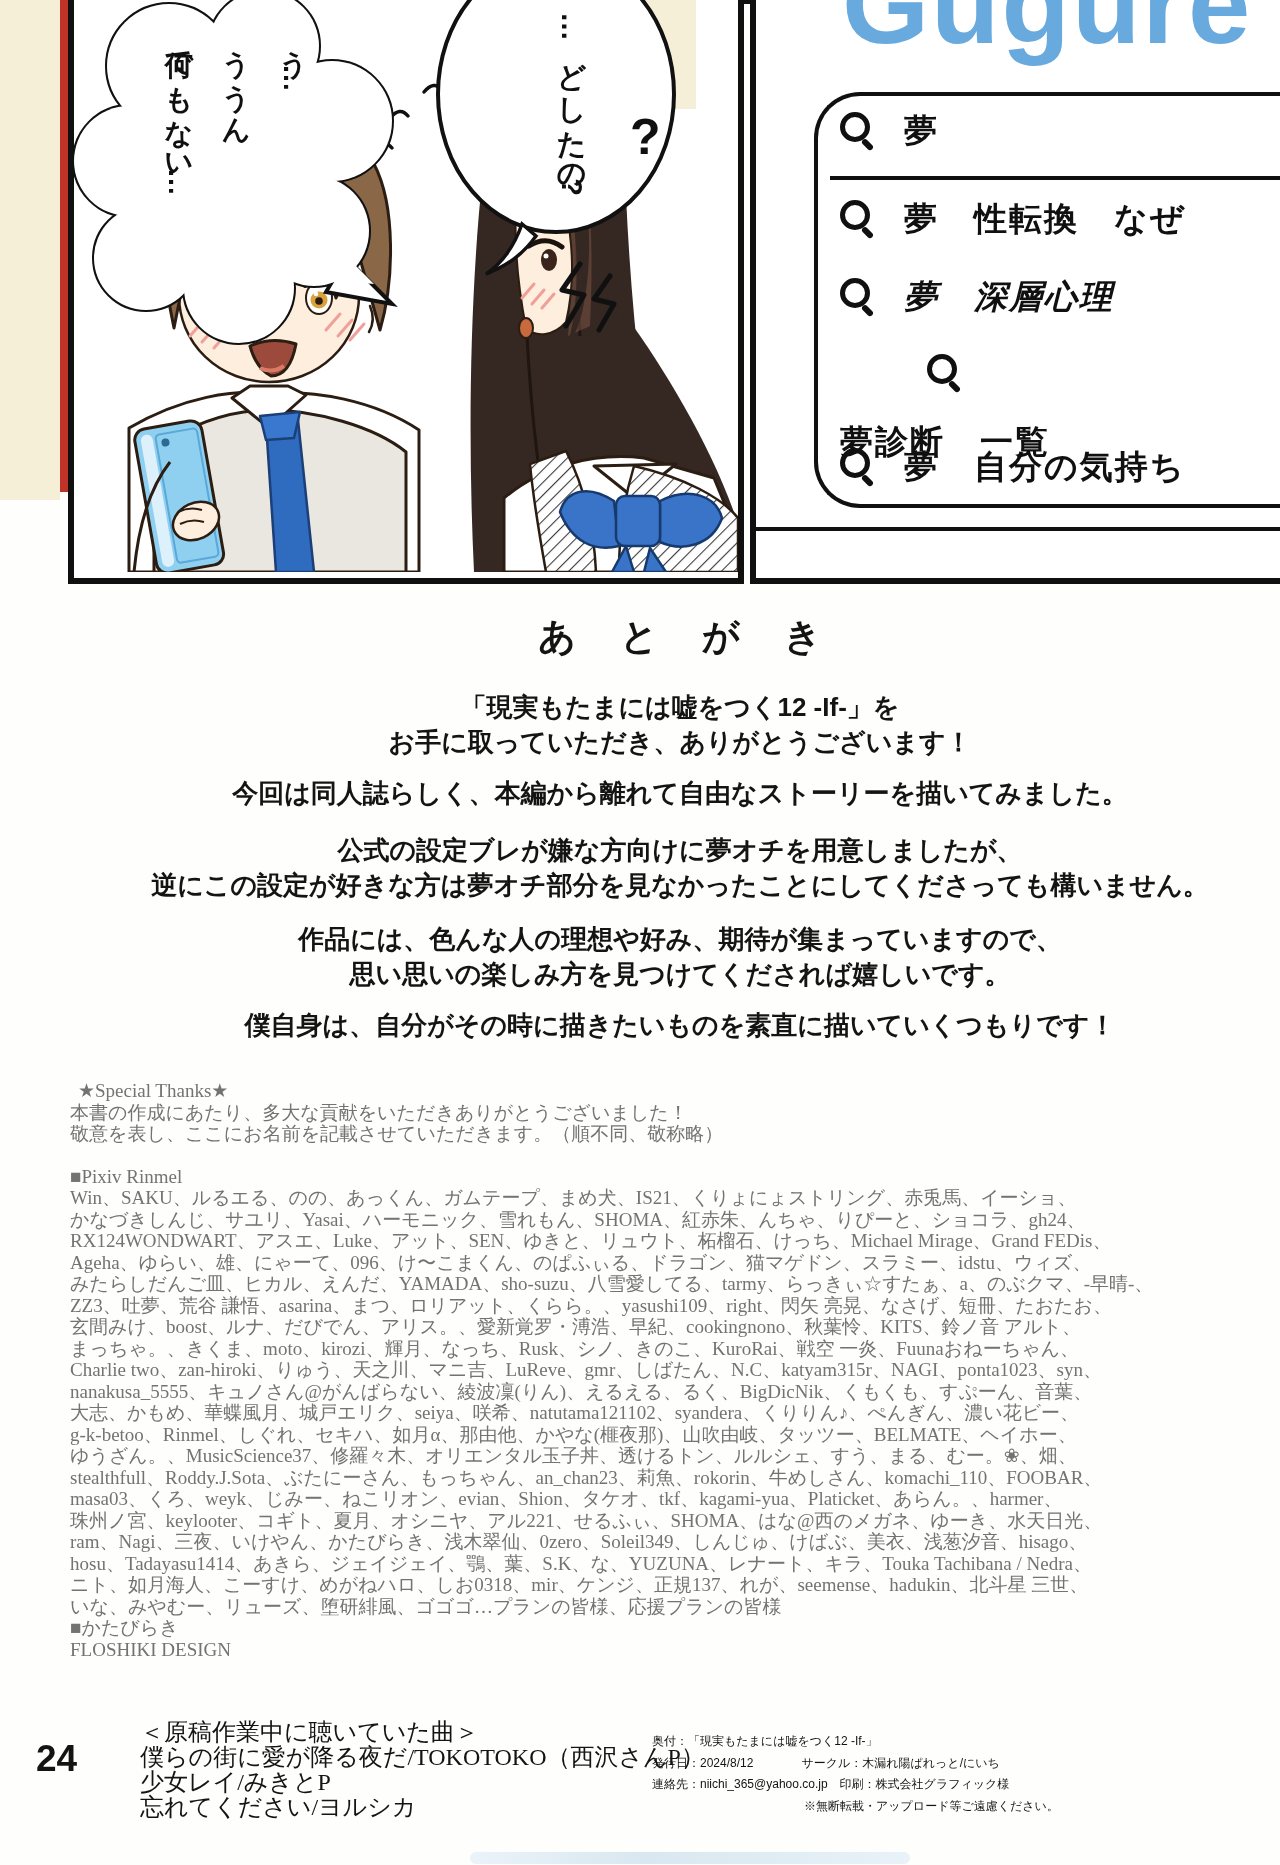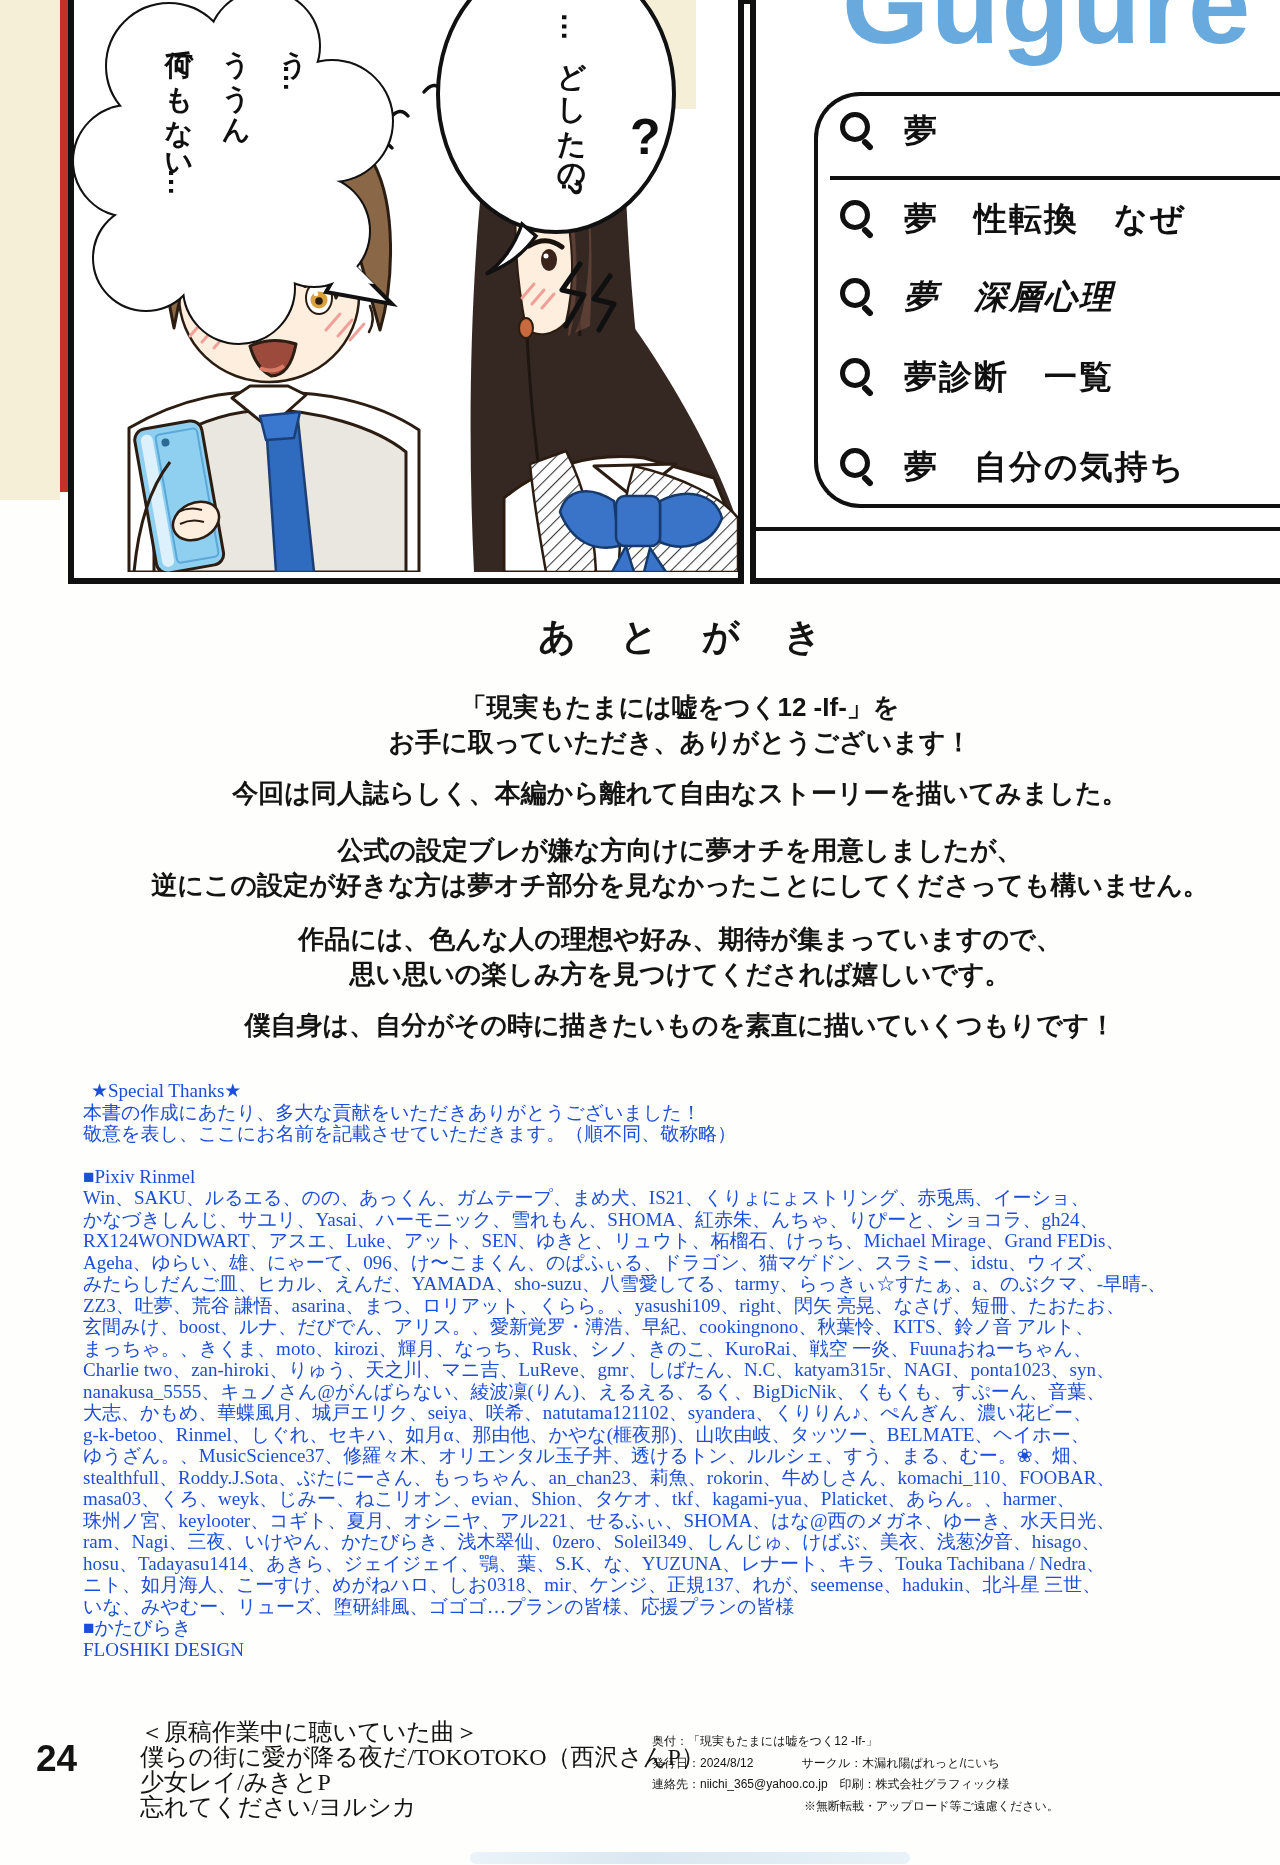--- a/index.html
+++ b/index.html
@@ -43,21 +43,21 @@
 
   
   #afterword-title{position:absolute;left:40px;top:612px;width:1280px;text-align:center;
                    font-size:37px;font-weight:bold;letter-spacing:44px;text-indent:44px;}
   .para{position:absolute;left:40px;width:1280px;text-align:center;font-size:26px;font-weight:600;
         line-height:35px;white-space:pre-line;}
   #para-1{top:690px;} #para-2{top:776px;} #para-3{top:833px;} #para-4{top:922px;} #para-5{top:1008px;}
 
   
   #thanks{position:absolute;left:70px;top:1080px;width:1170px;
-          font-family:"Liberation Serif",serif;font-size:19px;line-height:21.5px;color:#1d4ed8;margin-left:13px;}
+          font-family:"Liberation Serif",serif;font-size:19px;line-height:21.5px;color:#737373;}
   #thanks .pre{white-space:pre;overflow:hidden;}
   #thanks-header{padding-left:8px;}
   #fanbox-header{margin-top:21px;}
 
   
   #page-number{position:absolute;left:36px;top:1738px;font-size:37px;font-weight:bold;}
   #music{position:absolute;left:140px;top:1720px;font-family:"Liberation Serif",serif;
          font-size:24px;line-height:25px;}
   #music .pre{white-space:pre;}
   #colophon{position:absolute;left:652px;top:1731px;font-size:12px;line-height:21.5px;}
@@ -239,21 +239,21 @@
       <span class="label">夢</span>
     </div>
     <div class="srow" style="top:200px;">
       <span class="mag"></span>
       <span class="label">夢　性転換　なぜ</span>
     </div>
     <div class="srow" style="top:278px;font-style:italic;">
       <span class="mag"></span>
       <span class="label">夢　深層心理</span>
     </div>
-    <div class="srow" style="top:358px;">
+    <div class="srow" style="top:358px;flex-direction:column;">
       <span class="mag"></span>
       <span class="label">夢診断　一覧</span>
     </div>
     <div class="srow" style="top:448px;">
       <span class="mag"></span>
       <span class="label">夢　自分の気持ち</span>
     </div>
   </div>
 
   <div id="afterword-title">あとがき</div>

